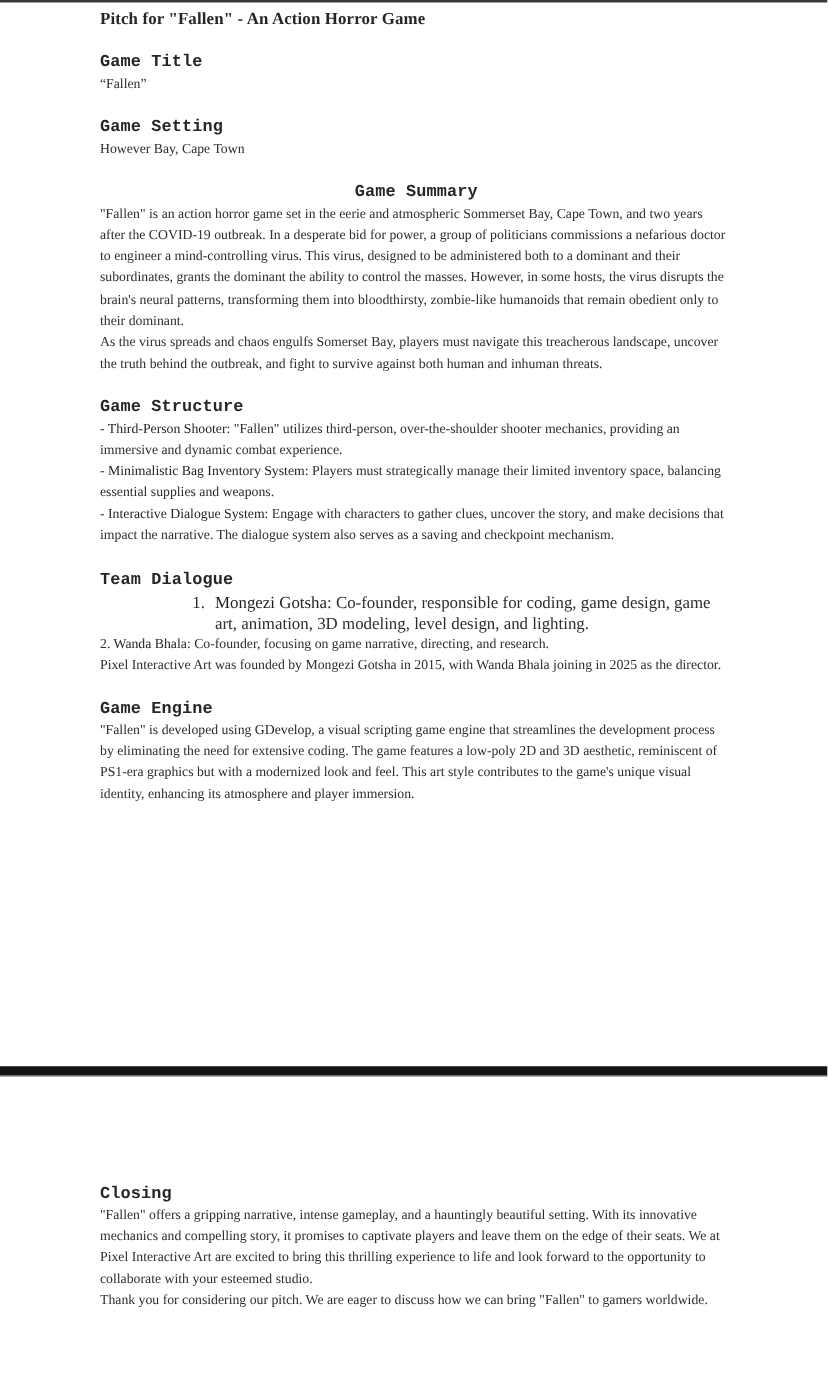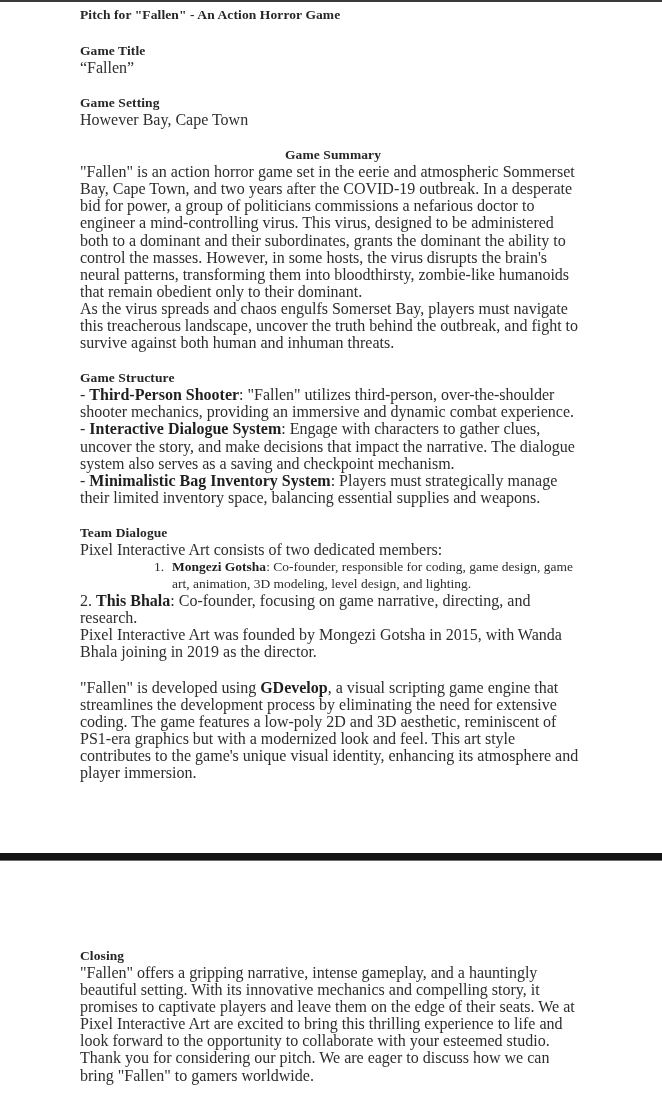--- a/index.html
+++ b/index.html
@@ -50,42 +50,43 @@
     font-weight: bold;
     margin: 0;
     color: #262626;
     letter-spacing: 0.1px;
   }
   h1.doc-title {
     margin-bottom: 19px;
   }
   h2.section-heading {
     margin-bottom: 0;
+    font-family: Liberation Mono, monospace;
   }
   h2.indented-heading {
     padding-left: 3px;
     text-align: center;
   }
   p.body-text {
-    font-size: 16px;
+    font-size: 11px;
     line-height: 17.1px;
     margin: 0;
     color: #2d2d2d;
     text-align: left;
   }
   p.spaced {
   }
   p.tight {
     margin-top: 0;
   }
   .block-gap {
     height: 18px;
   }
   b, strong {
-    font-weight: bold;
+    font-weight: normal;
     color: #1f1f1f;
   }
   ol.member-list {
     margin: 0;
     padding: 0 0 0 62px;
     list-style: none;
   }
   ol.member-list li {
     font-size: 13.5px;
     line-height: 17.1px;
@@ -125,39 +126,39 @@
     <h2 class="section-heading indented-heading"> Game Summary</h2>
     <p class="body-text tight">"Fallen" is an action horror game set in the eerie and atmospheric Sommerset Bay, Cape Town, and two years after the COVID-19 outbreak. In a desperate bid for power, a group of politicians commissions a nefarious doctor to engineer a mind-controlling virus. This virus, designed to be administered both to a dominant and their subordinates, grants the dominant the ability to control the masses. However, in some hosts, the virus disrupts the brain's neural patterns, transforming them into bloodthirsty, zombie-like humanoids that remain obedient only to their dominant.</p>
     <p class="body-text spaced">As the virus spreads and chaos engulfs Somerset Bay, players must navigate this treacherous landscape, uncover the truth behind the outbreak, and fight to survive against both human and inhuman threats.</p>
 
     <div class="block-gap"></div>
 
     <h2 class="section-heading">Game Structure</h2>
 
     <p class="body-text tight"><span>- </span><b>Third-Person Shooter</b><span>: "Fallen" utilizes third-person, over-the-shoulder shooter mechanics, providing an immersive and dynamic combat experience.</span></p>
 
+    <p class="body-text spaced"><span>- </span><b>Minimalistic Bag Inventory System</b><span>: Players must strategically manage their limited inventory space, balancing essential supplies and weapons.</span></p>
+
     <p class="body-text spaced"><span>- </span><b>Interactive Dialogue System</b><span>: Engage with characters to gather clues, uncover the story, and make decisions that impact the narrative. The dialogue system also serves as a saving and checkpoint mechanism.</span></p>
-
-    <p class="body-text spaced"><span>- </span><b>Minimalistic Bag Inventory System</b><span>: Players must strategically manage their limited inventory space, balancing essential supplies and weapons.</span></p>
 
     <div class="block-gap"></div>
 
     <h2 class="section-heading">Team Dialogue</h2>
-    <p class="body-text tight">Pixel Interactive Art consists of two dedicated members:</p>
 
     <ol class="member-list">
       <li><span class="marker">1.</span><b>Mongezi Gotsha</b><span>: Co-founder, responsible for coding, game design, game art, animation, 3D modeling, level design, and lighting.</span></li>
     </ol>
 
-    <p class="body-text spaced"><span>2. </span><b>This Bhala</b><span>: Co-founder, focusing on game narrative, directing, and research.</span></p>
+    <p class="body-text spaced"><span>2. </span><b>Wanda Bhala</b><span>: Co-founder, focusing on game narrative, directing, and research.</span></p>
 
-    <p class="body-text spaced">Pixel Interactive Art was founded by Mongezi Gotsha in 2015, with Wanda Bhala joining in 2019 as the director.</p>
+    <p class="body-text spaced">Pixel Interactive Art was founded by Mongezi Gotsha in 2015, with Wanda Bhala joining in 2025 as the director.</p>
 
     <div class="block-gap"></div>
 
+    <h2 class="section-heading">Game Engine</h2>
     <p class="body-text tight"><span>"Fallen" is developed using </span><b>GDevelop</b><span>, a visual scripting game engine that streamlines the development process by eliminating the need for extensive coding. The game features a low-poly 2D and 3D aesthetic, reminiscent of PS1-era graphics but with a modernized look and feel. This art style contributes to the game's unique visual identity, enhancing its atmosphere and player immersion.</span></p>
 
   </div>
 
   <div class="page-break"></div>
 
   <div class="page page-two">
 
     <h2 class="section-heading">Closing</h2>
 

